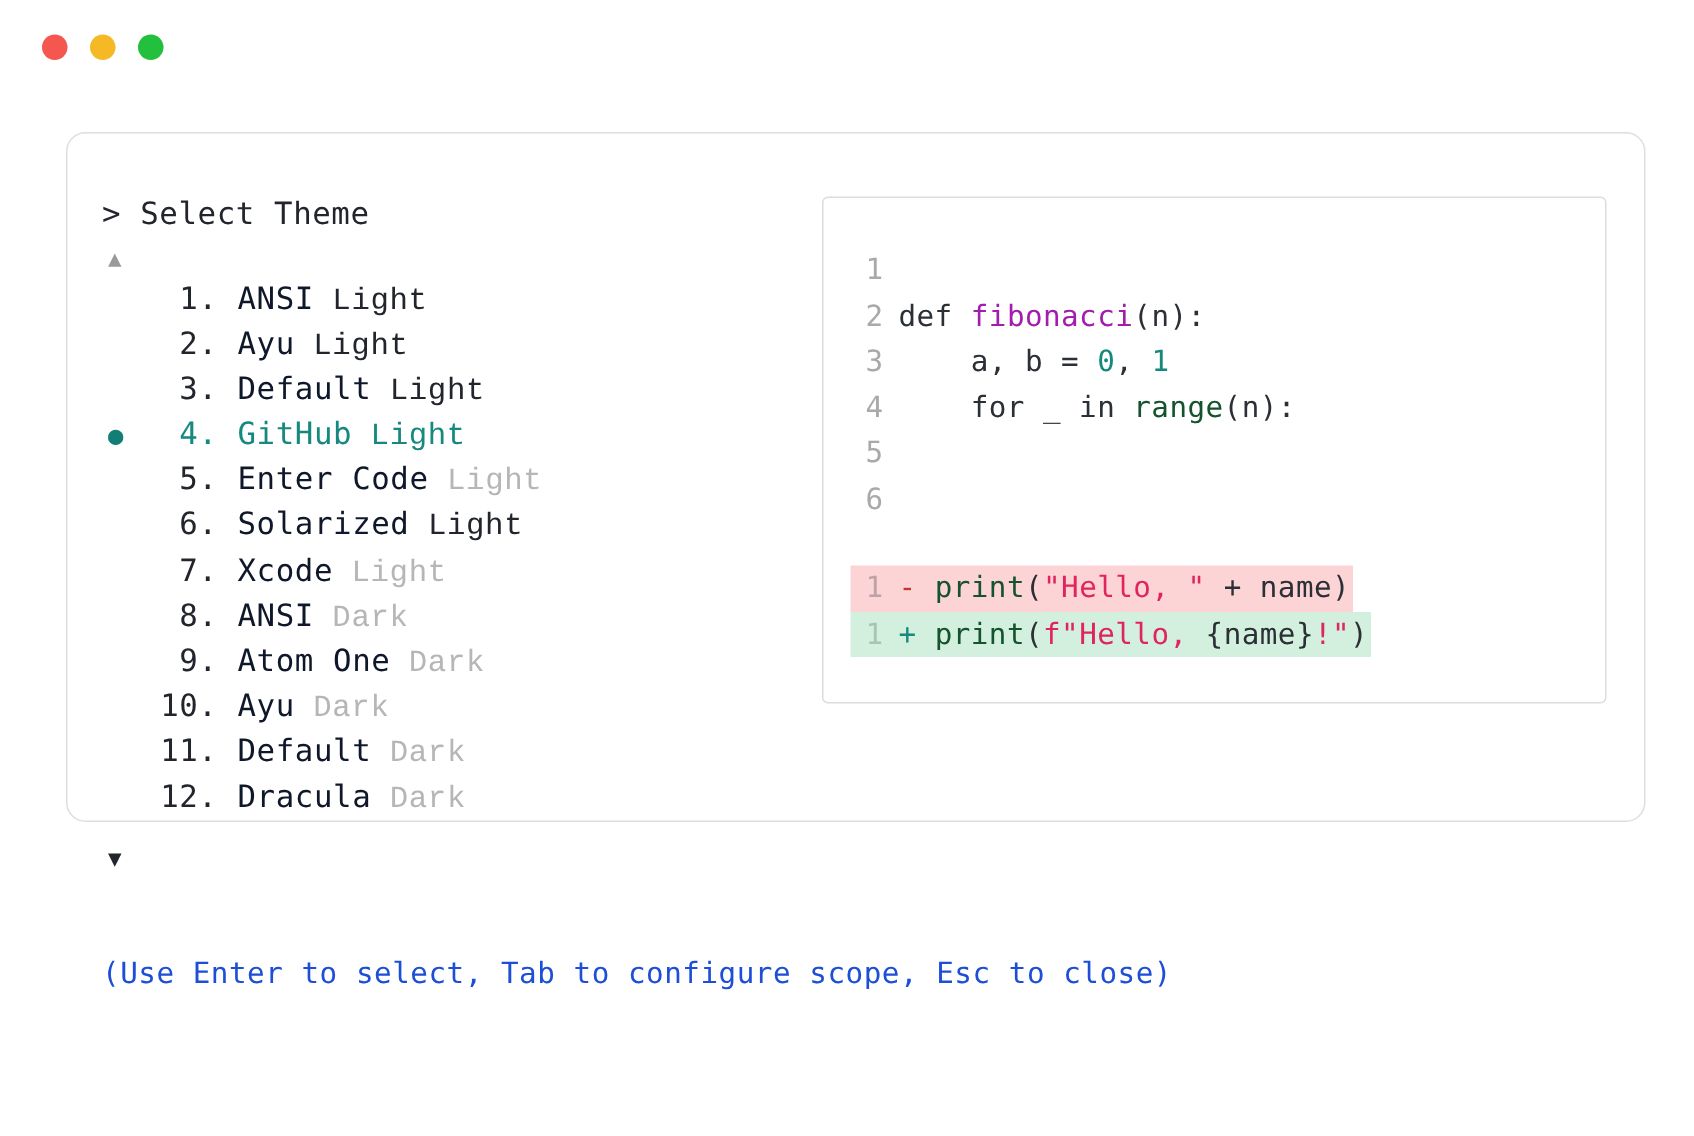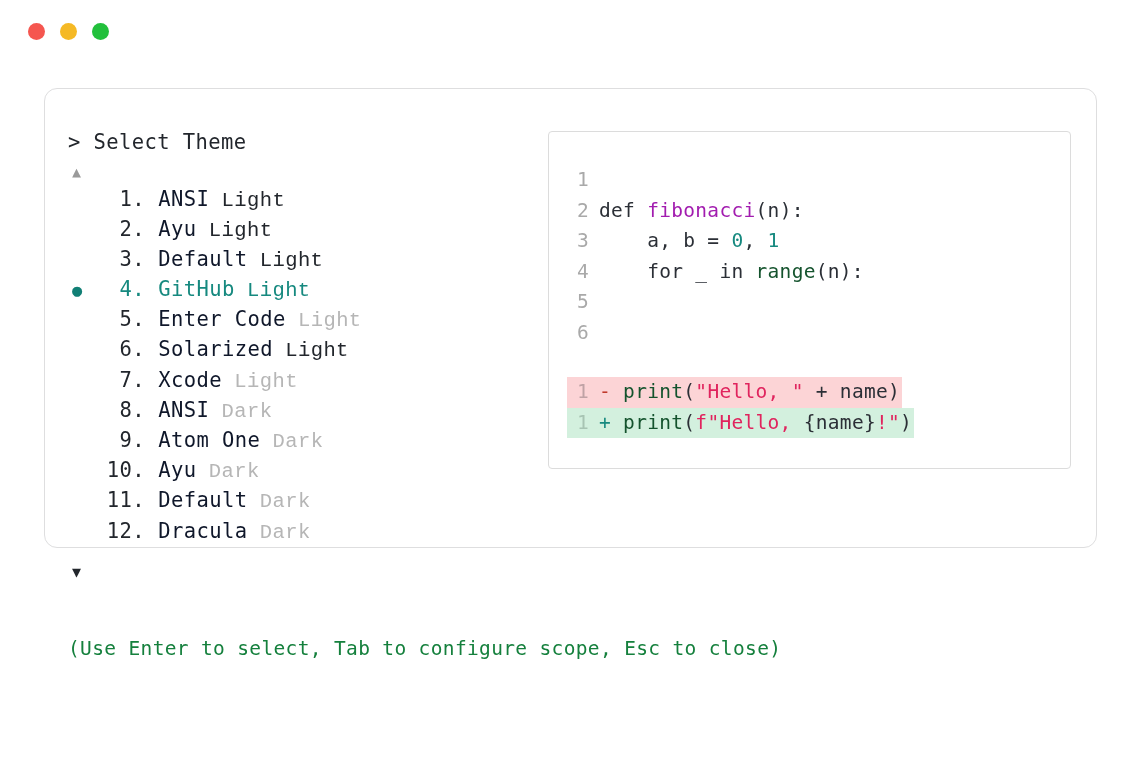--- a/index.html
+++ b/index.html
@@ -111,21 +111,21 @@
   .theme-row.selected .num-col,
   .theme-row.selected .dot-sep,
   .theme-row.selected .theme-name,
   .theme-row.selected .theme-variant { color: #16897f; }
 
   .hint {
     position: absolute;
     left: 23px;
     top: 548px;
     font-size: 19.5px;
-    color: #15803d;
+    color: #1d4ed8;
     letter-spacing: 0.35px;
     white-space: pre;
   }
 
   
   .right-pane {
     position: absolute;
     left: 503px;
     top: 42px;
     width: 527px;

